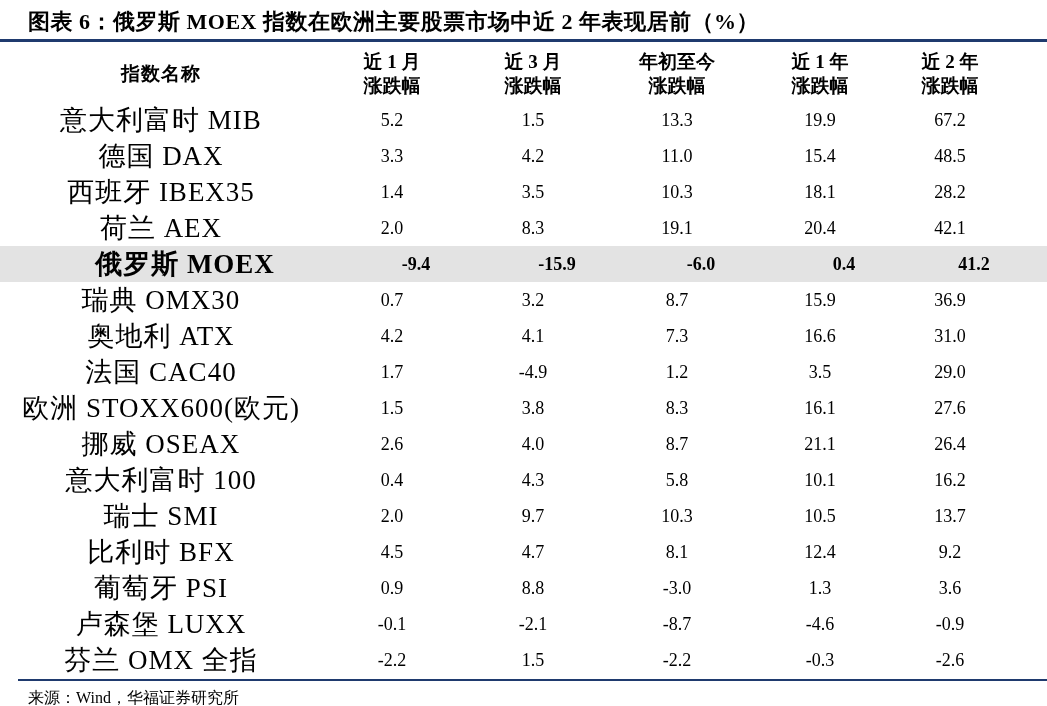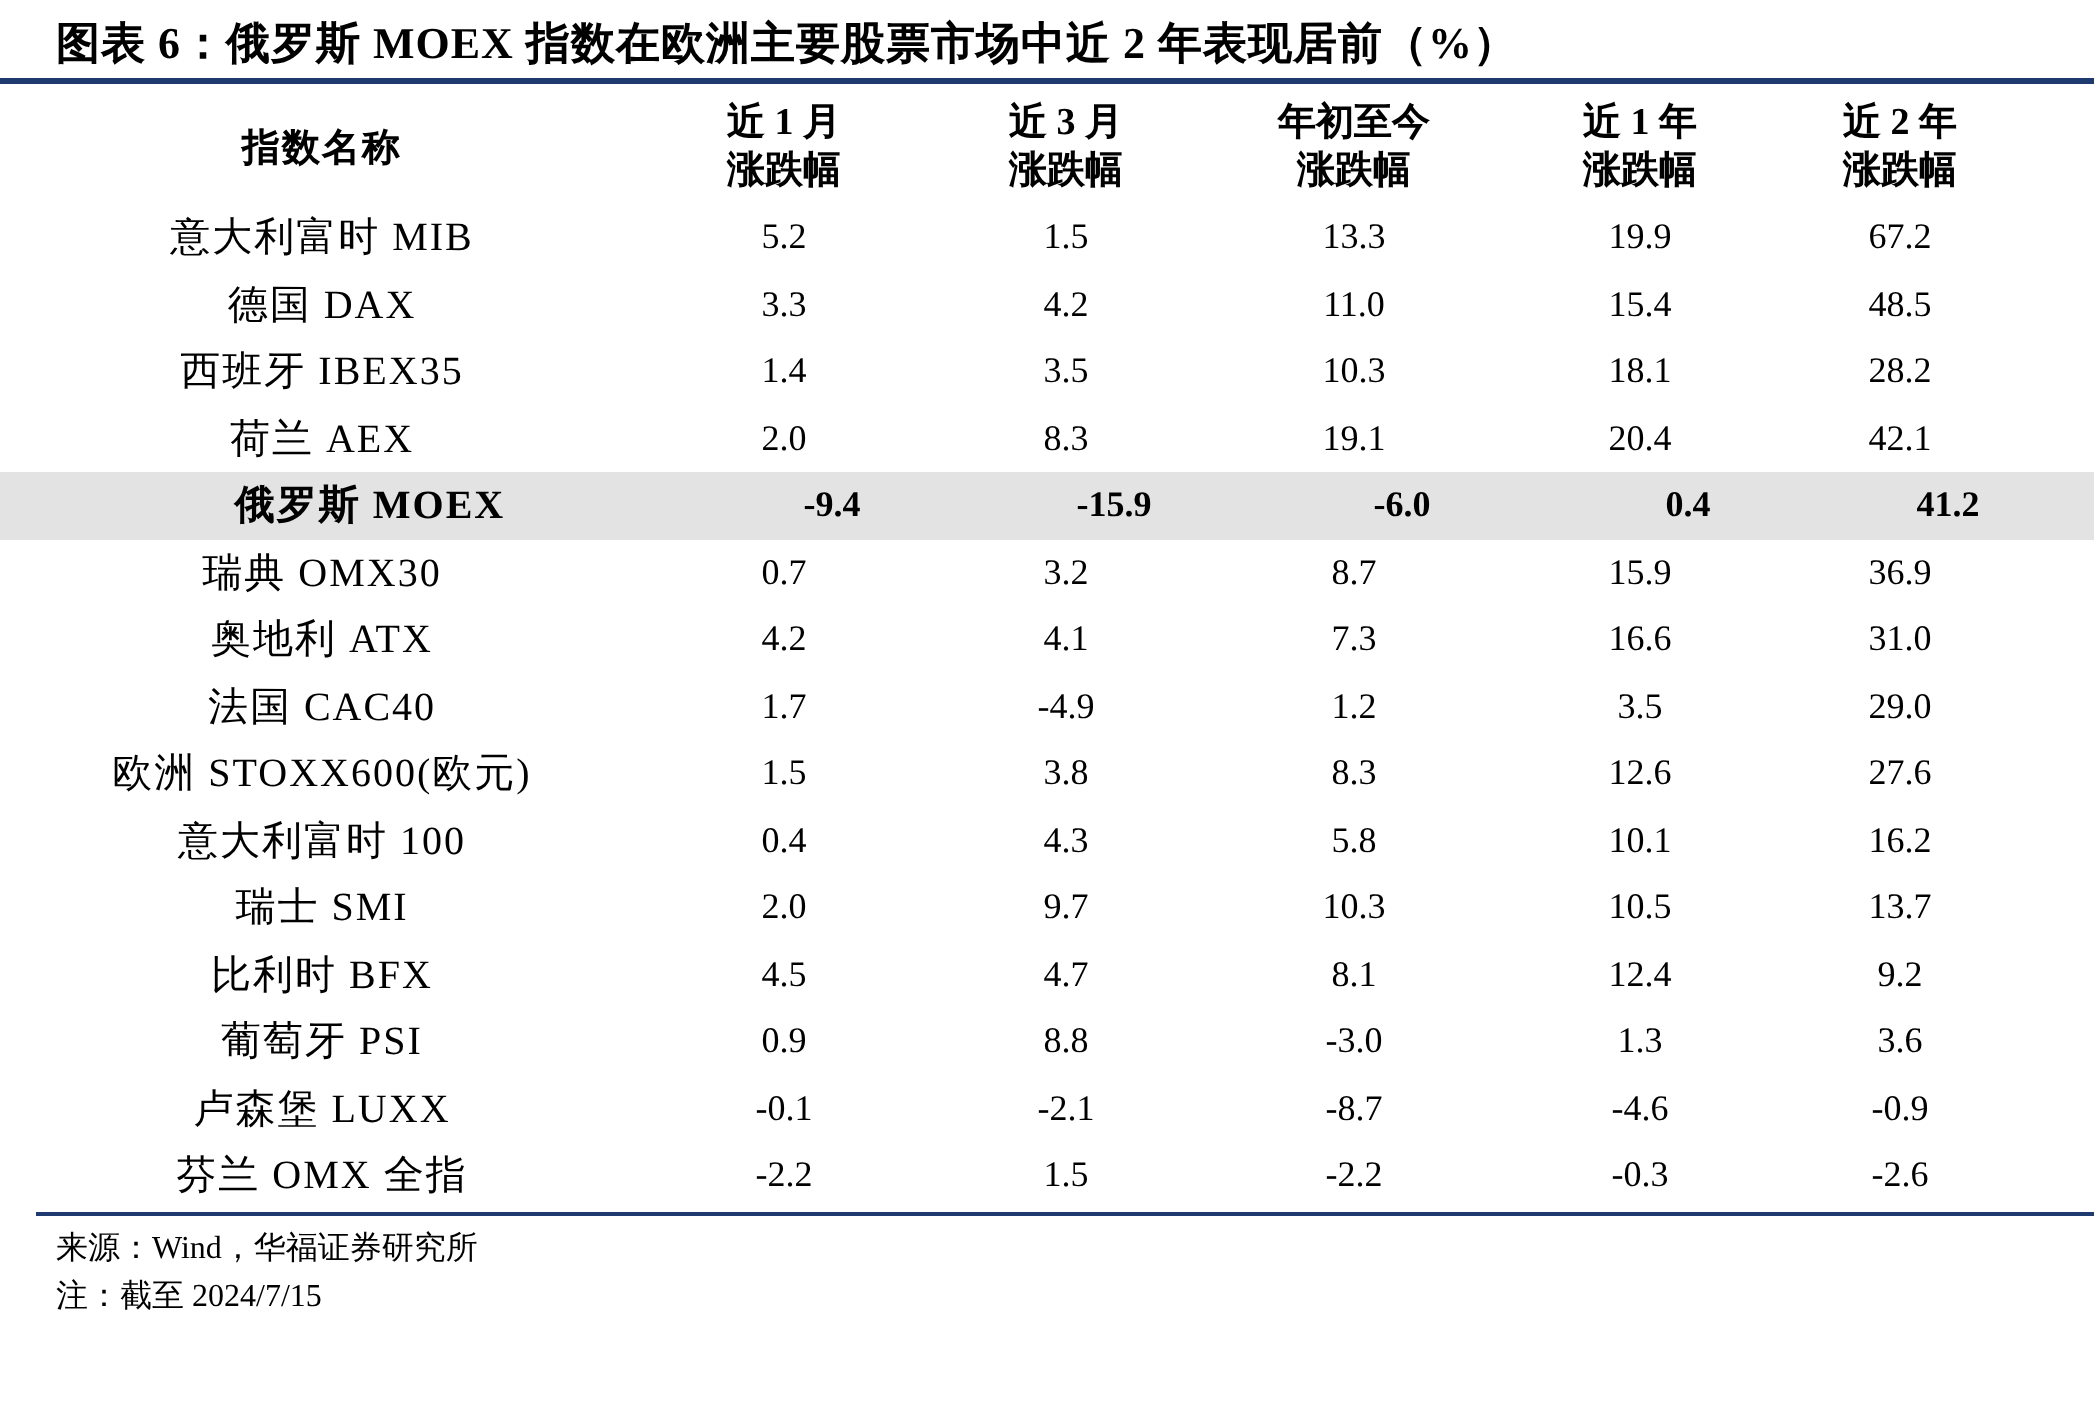--- a/index.html
+++ b/index.html
@@ -60,21 +60,21 @@
   }
   th.col-head {
     font-size: 19px;
     font-weight: bold;
   }
   th.col-head .hline {
     line-height: 24px;
   }
   tbody tr { height: 33.5px; }
   td.row-name {
-    font-size: 20px;
+    font-size: 27px;
     letter-spacing: 1px;
   }
   td.num {
     font-size: 18px;
   }
   tbody tr.highlight {
     background: var(--highlight);
   }
   tbody tr.highlight td {
     font-weight: bold;
@@ -199,22 +199,30 @@
           <td class="num">-4.9</td>
           <td class="num">1.2</td>
           <td class="num">3.5</td>
           <td class="num">29.0</td>
         </tr>
         <tr>
           <td class="row-name">欧洲 STOXX600(欧元)</td>
           <td class="num">1.5</td>
           <td class="num">3.8</td>
           <td class="num">8.3</td>
-          <td class="num">12.6</td>
+          <td class="num">16.1</td>
           <td class="num">27.6</td>
+        </tr>
+        <tr>
+          <td class="row-name">挪威 OSEAX</td>
+          <td class="num">2.6</td>
+          <td class="num">4.0</td>
+          <td class="num">8.7</td>
+          <td class="num">21.1</td>
+          <td class="num">26.4</td>
         </tr>
         <tr>
           <td class="row-name">意大利富时 100</td>
           <td class="num">0.4</td>
           <td class="num">4.3</td>
           <td class="num">5.8</td>
           <td class="num">10.1</td>
           <td class="num">16.2</td>
         </tr>
         <tr>

